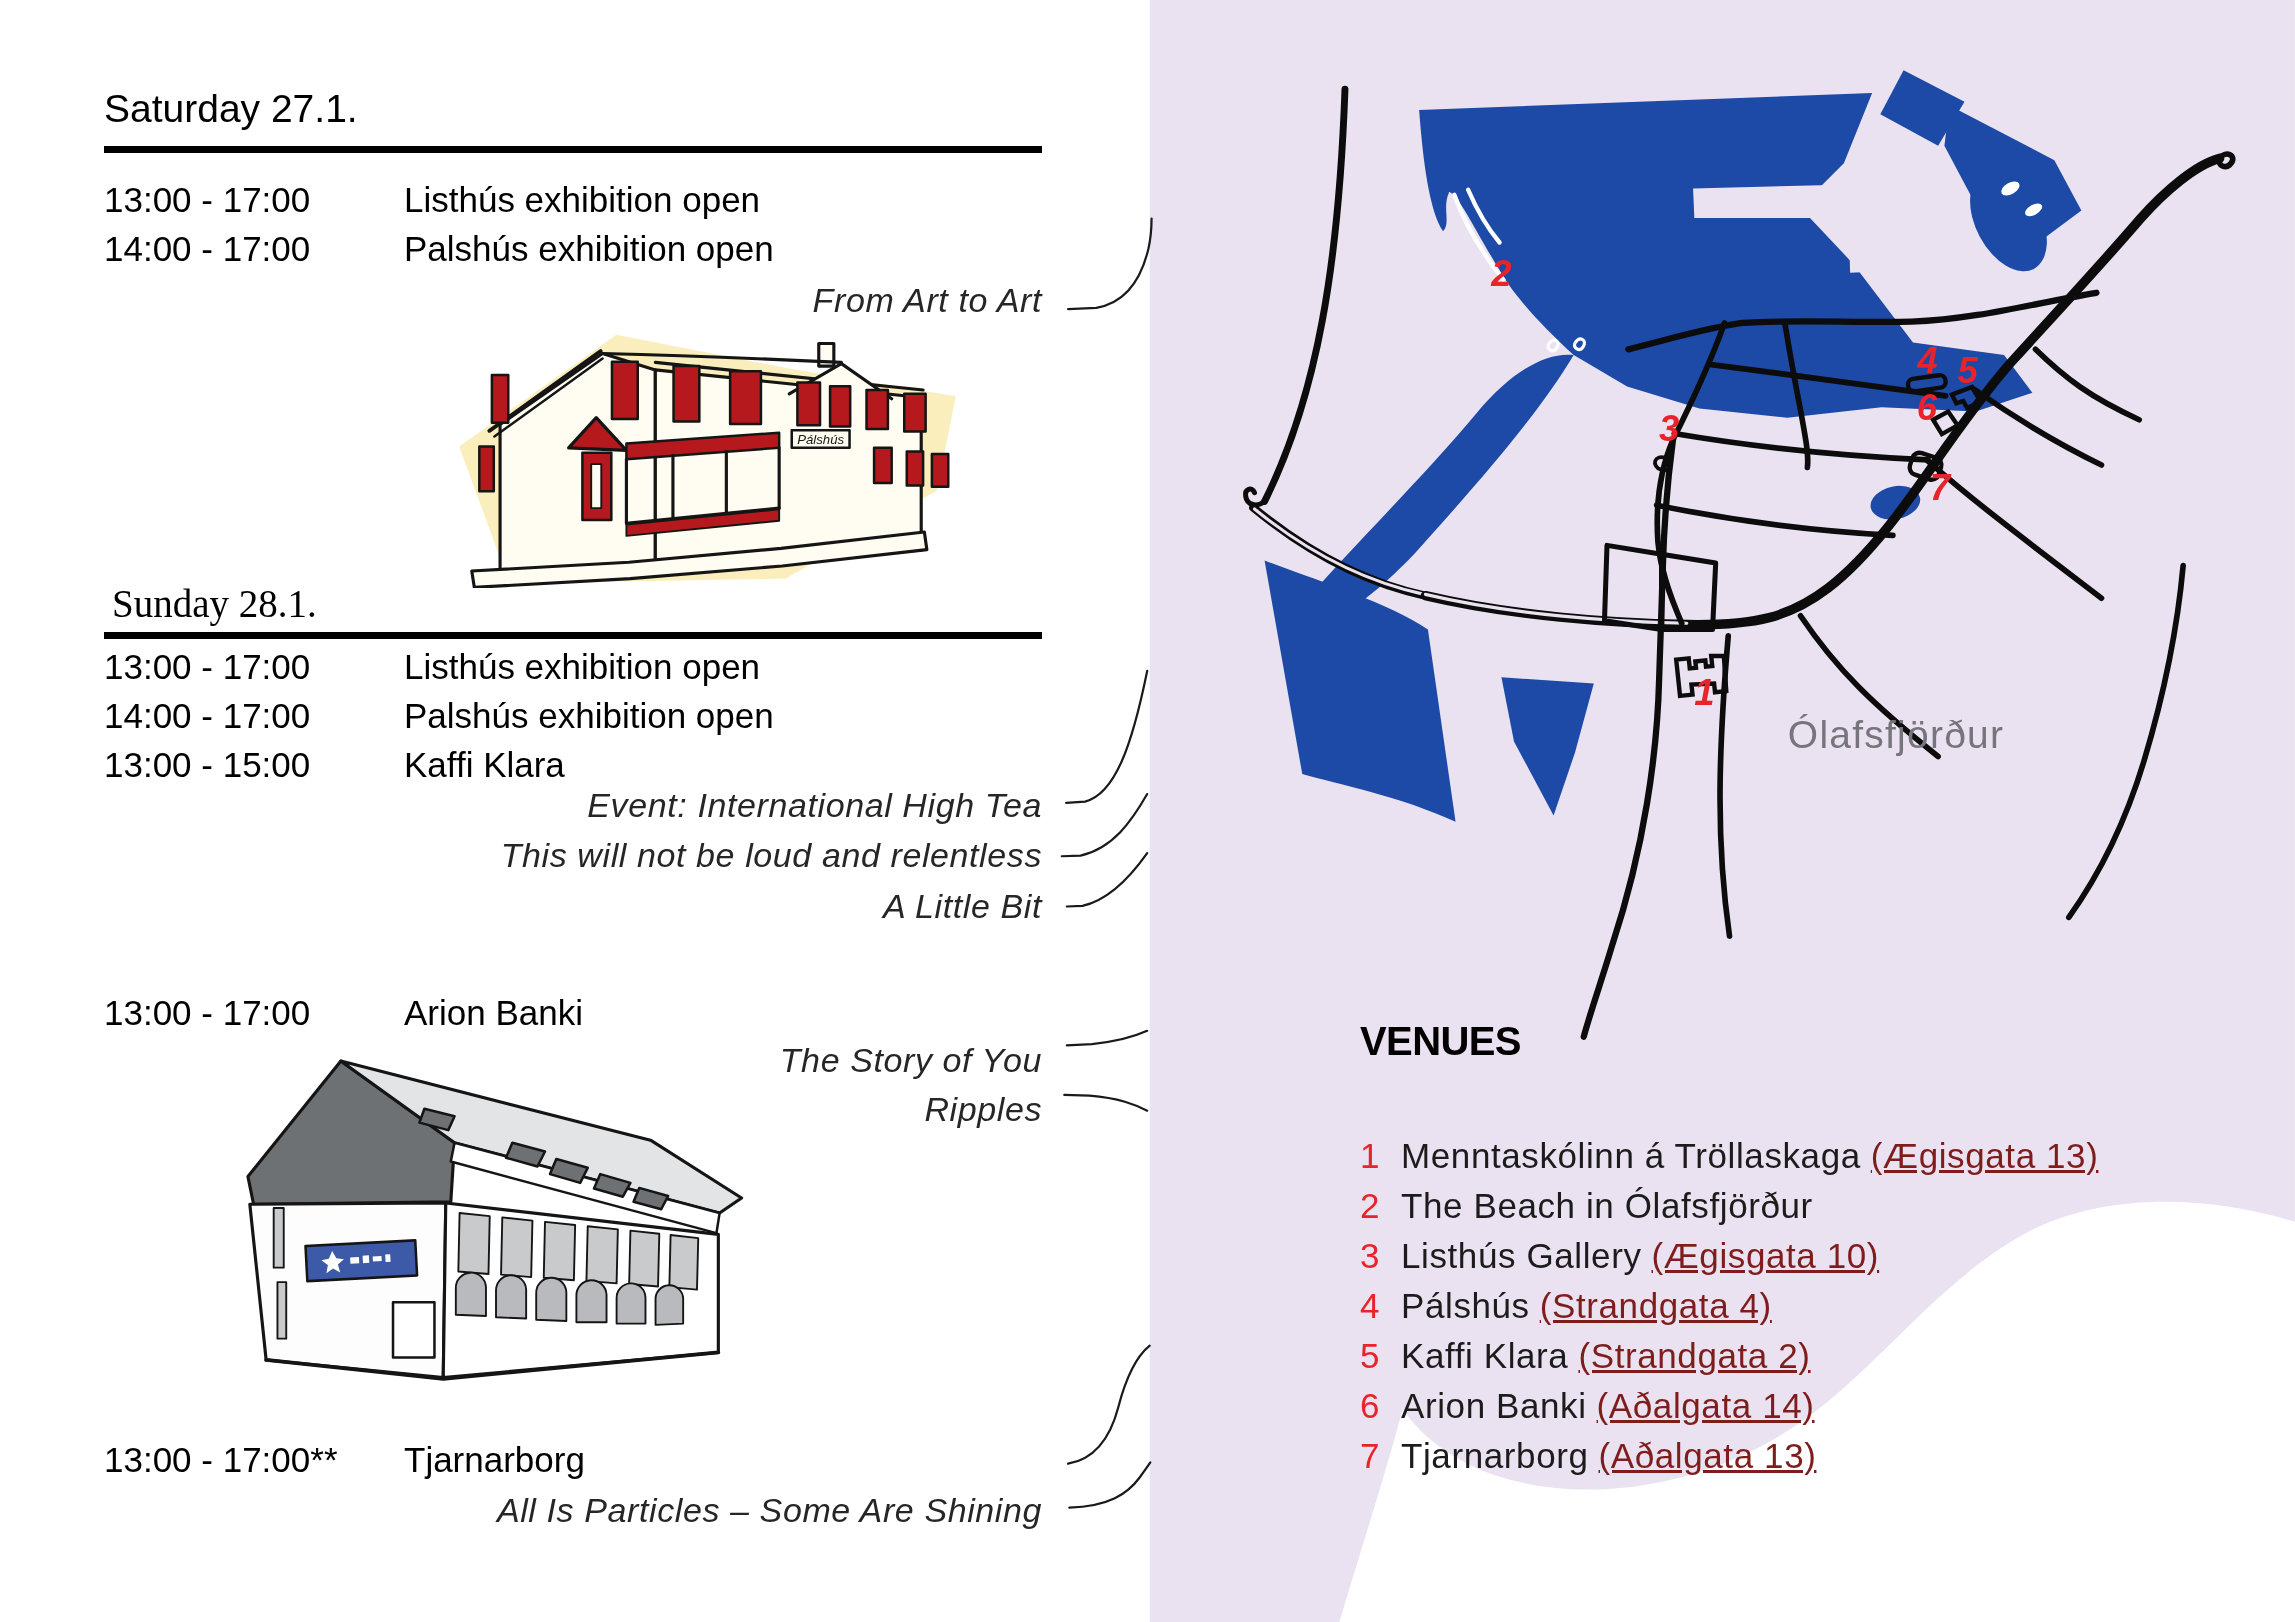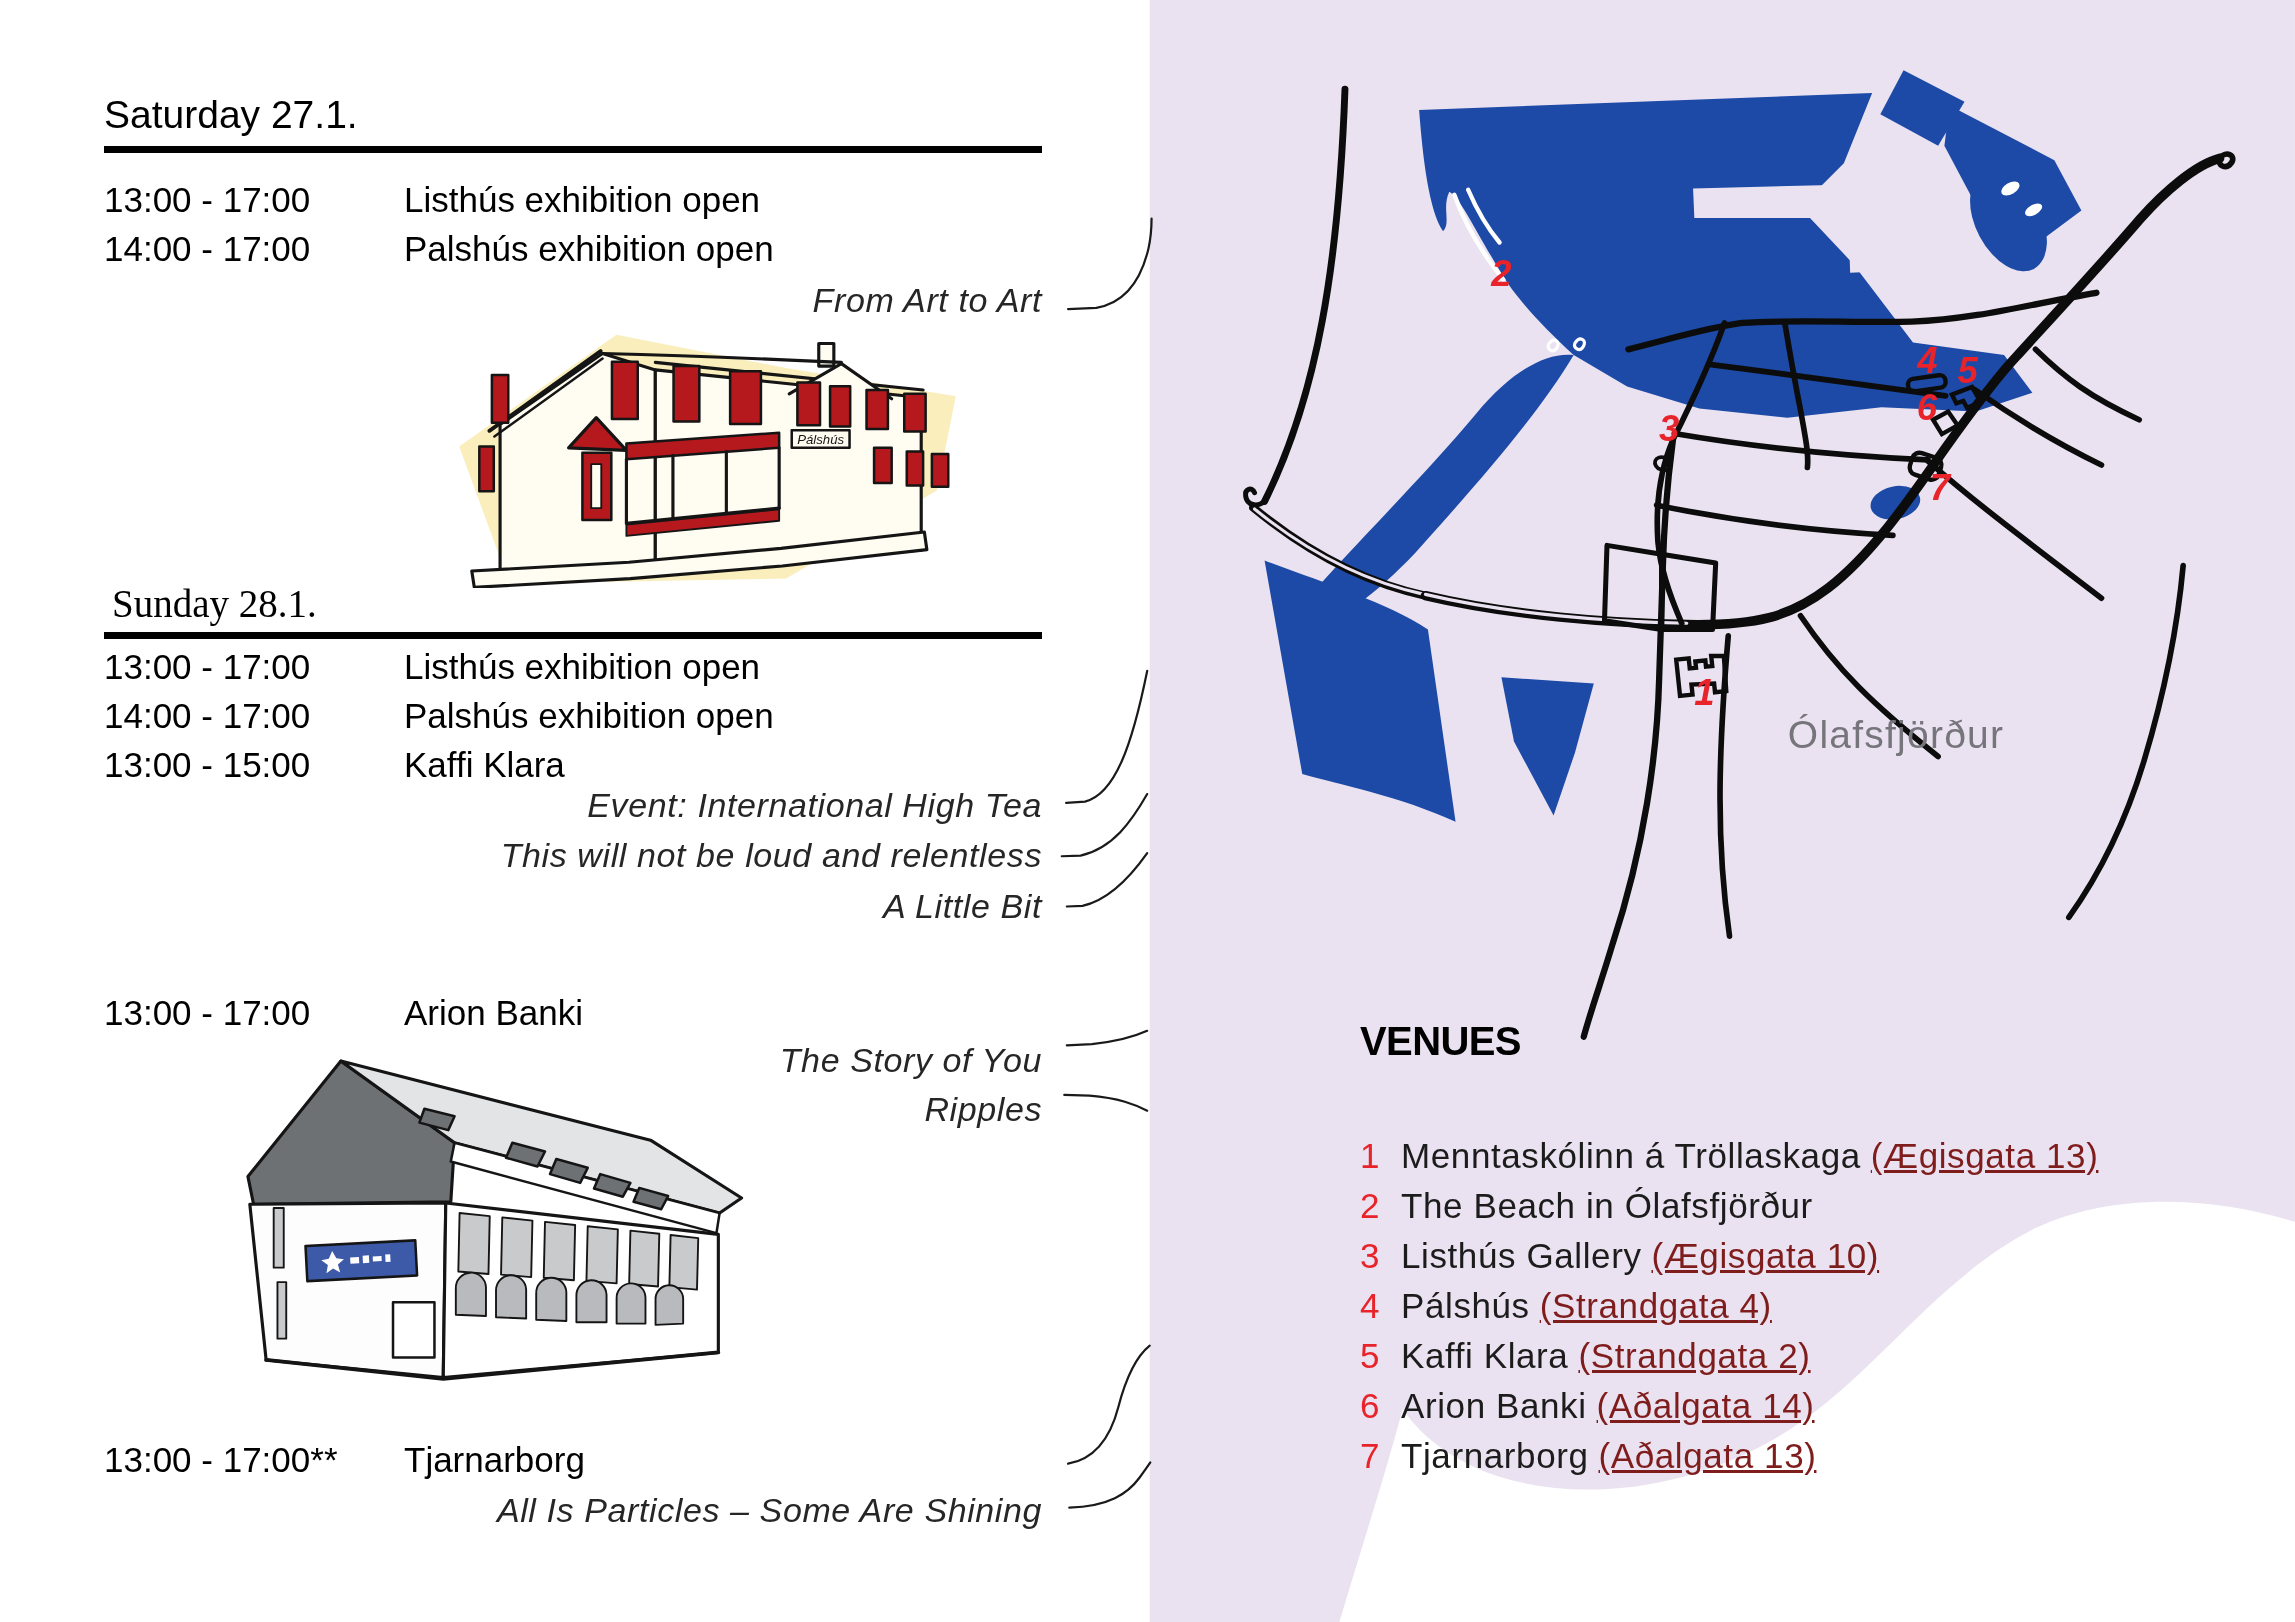--- a/index.html
+++ b/index.html
@@ -100,21 +100,21 @@
       <text x="545" y="455">2</text>
       <text x="812" y="702">3</text>
       <text x="1223" y="594">4</text>
       <text x="1287" y="610">5</text>
       <text x="1222" y="668">6</text>
       <text x="1243" y="796">7</text>
     </g>
     <text x="1173" y="1190" text-anchor="middle" font-size="62" fill="#77757c" letter-spacing="2">Ólafsfjörður</text>
   </svg>
 
-  <div class="abs day-title" style="left:104px;top:93px;">Saturday 27.1.</div>
+  <div class="abs day-title" style="left:104px;top:87px;">Saturday 27.1.</div>
   <div class="abs rule" style="left:104px;top:146px;width:938px;"></div>
 
   <div class="abs" style="left:104px;top:175px;width:943px;">
     <div class="sched-row">
       <span class="t">13:00 - 17:00</span>
       <span>Listhús exhibition open</span>
     </div>
     <div class="sched-row">
       <span class="t">14:00 - 17:00</span>
       <span>Palshús exhibition open</span>

